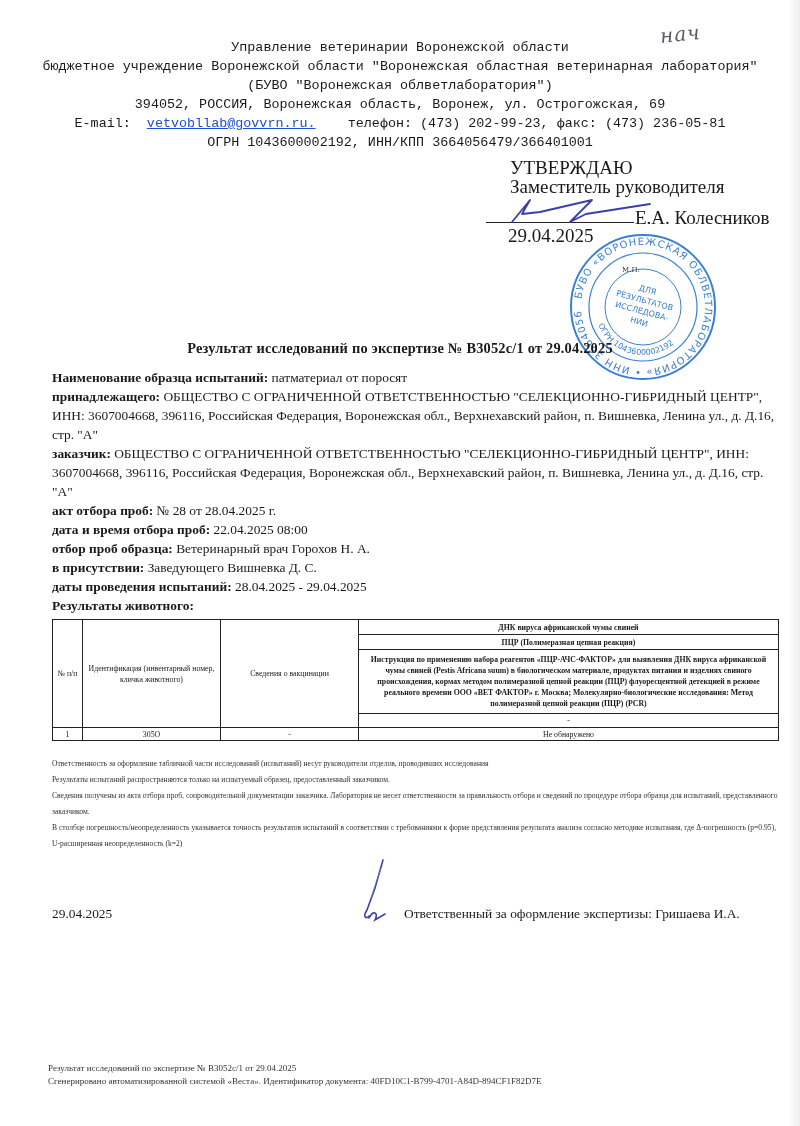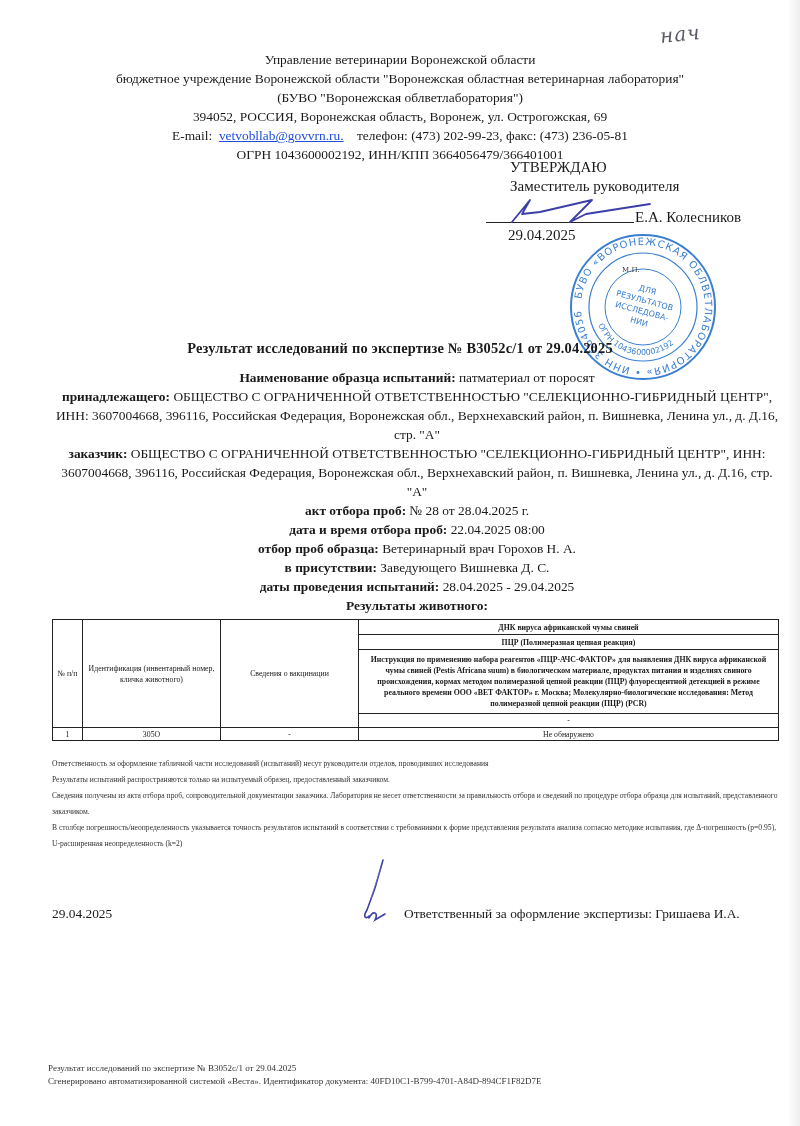--- a/index.html
+++ b/index.html
@@ -4,38 +4,38 @@
 <style>
   html, body { margin: 0; padding: 0; background: #ffffff; }
   body { width: 800px; height: 1126px; position: relative; overflow: hidden;
          font-family: "Liberation Serif", serif; color: #1a1a1a; }
   .page-edge { position: absolute; top: 0; right: 0; width: 12px; height: 1126px;
                background: linear-gradient(to right, #ffffff, #eeeeee); }
   .initials { position: absolute; top: 22px; left: 660px; font-family: "DejaVu Serif", serif;
               font-style: italic; font-size: 20px; color: #5a5a66; letter-spacing: 1px;
               transform: rotate(-6deg); }
 
-  .header { position: absolute; top: 50px; left: 0; width: 800px; text-align: center;
-            font-size: 13.4px; line-height: 19px; }
+  .header { position: absolute; top: 38px; left: 0; width: 800px; text-align: center;
+            font-size: 13.4px; line-height: 19px; font-family: Liberation Mono, monospace; }
   .header a { color: #1d4ed8; text-decoration: underline; }
 
-  .approve { position: absolute; top: 158px; left: 510px; font-size: 15px; line-height: 19px; }
+  .approve { position: absolute; top: 158px; left: 510px; font-size: 19px; line-height: 19px; }
   .approve .sig-line { position: absolute; top: 64px; left: -24px; width: 148px; border-top: 1px solid #222; }
   .approve .name { position: absolute; top: 50px; left: 125px; white-space: nowrap; }
   .approve .date { position: absolute; top: 68px; left: -2px; }
   .sig1 { position: absolute; top: 192px; left: 500px; }
 
   .stamp { position: absolute; top: 232px; left: 568px; }
 
   .title { position: absolute; top: 340px; left: 0; width: 800px; text-align: center;
            font-weight: bold; font-size: 14.4px; letter-spacing: 0.2px; }
 
   .fields { position: absolute; top: 368px; left: 52px; width: 730px; font-size: 13.4px; line-height: 19px; }
   .fields b { font-weight: bold; }
-  .fields p { margin: 0; text-align: center; }
+  .fields p { margin: 0; }
 
   table.results { position: absolute; top: 619px; left: 52px; width: 727px; border-collapse: collapse;
                   font-size: 7.8px; line-height: 11px; }
   table.results td { border: 1px solid #222; text-align: center; vertical-align: middle; padding: 0 3px; margin-left: 16px; }
   .bold { font-weight: bold; }
 
   .notes { position: absolute; top: 756px; left: 52px; width: 730px; font-size: 7.6px; line-height: 16px; color: #333; }
   .notes p { margin: 0; }
 
   .footer-date { position: absolute; top: 906px; left: 52px; font-size: 13.4px; }

